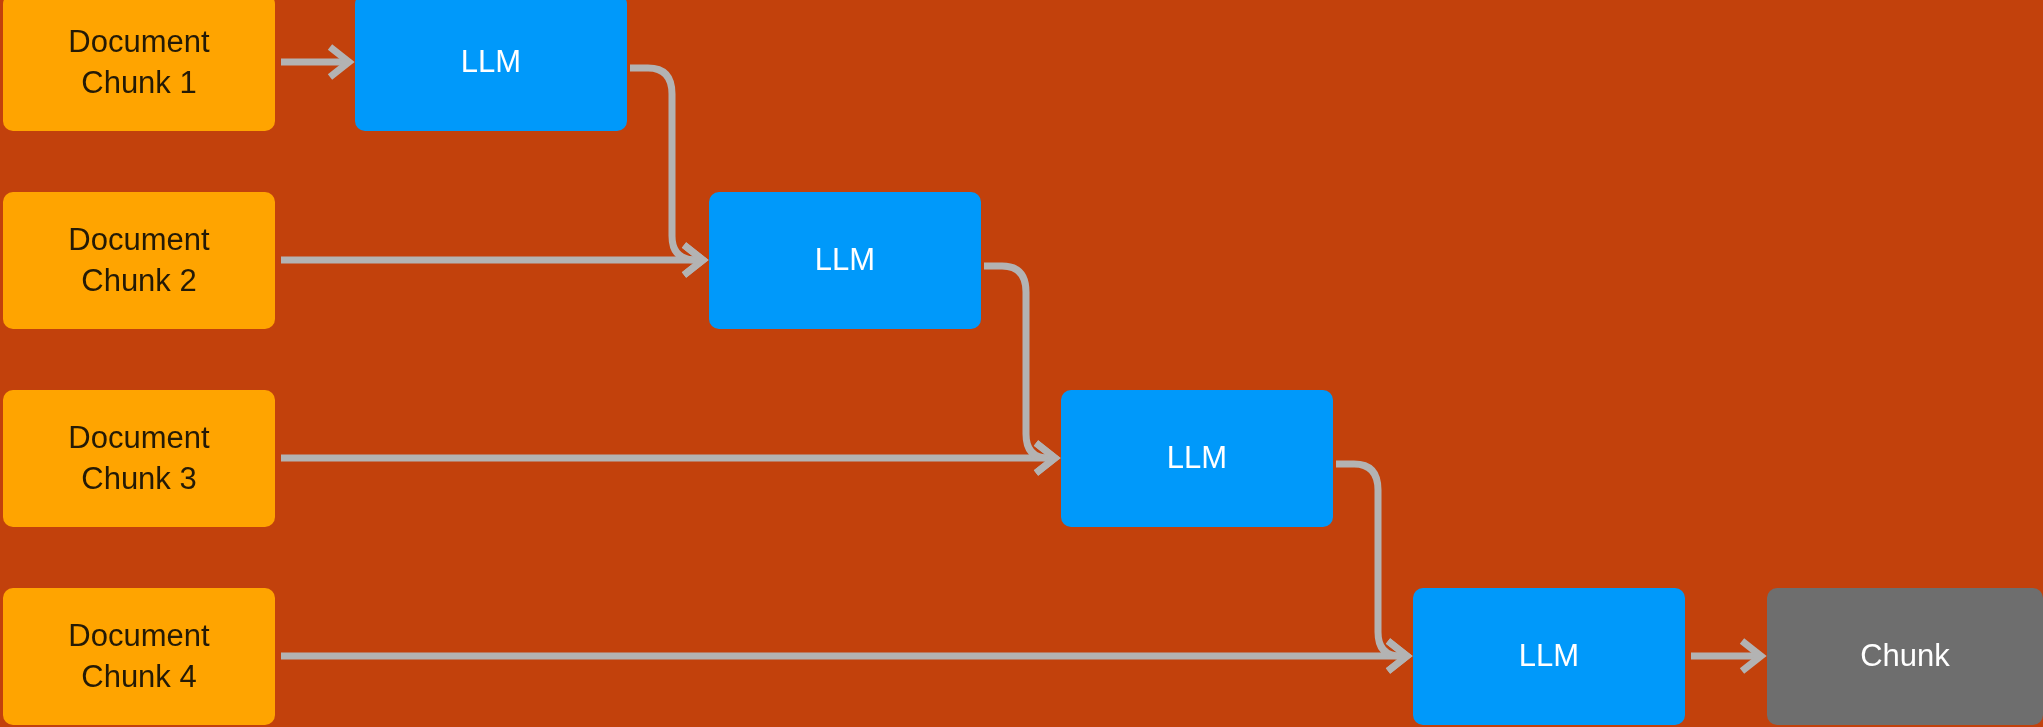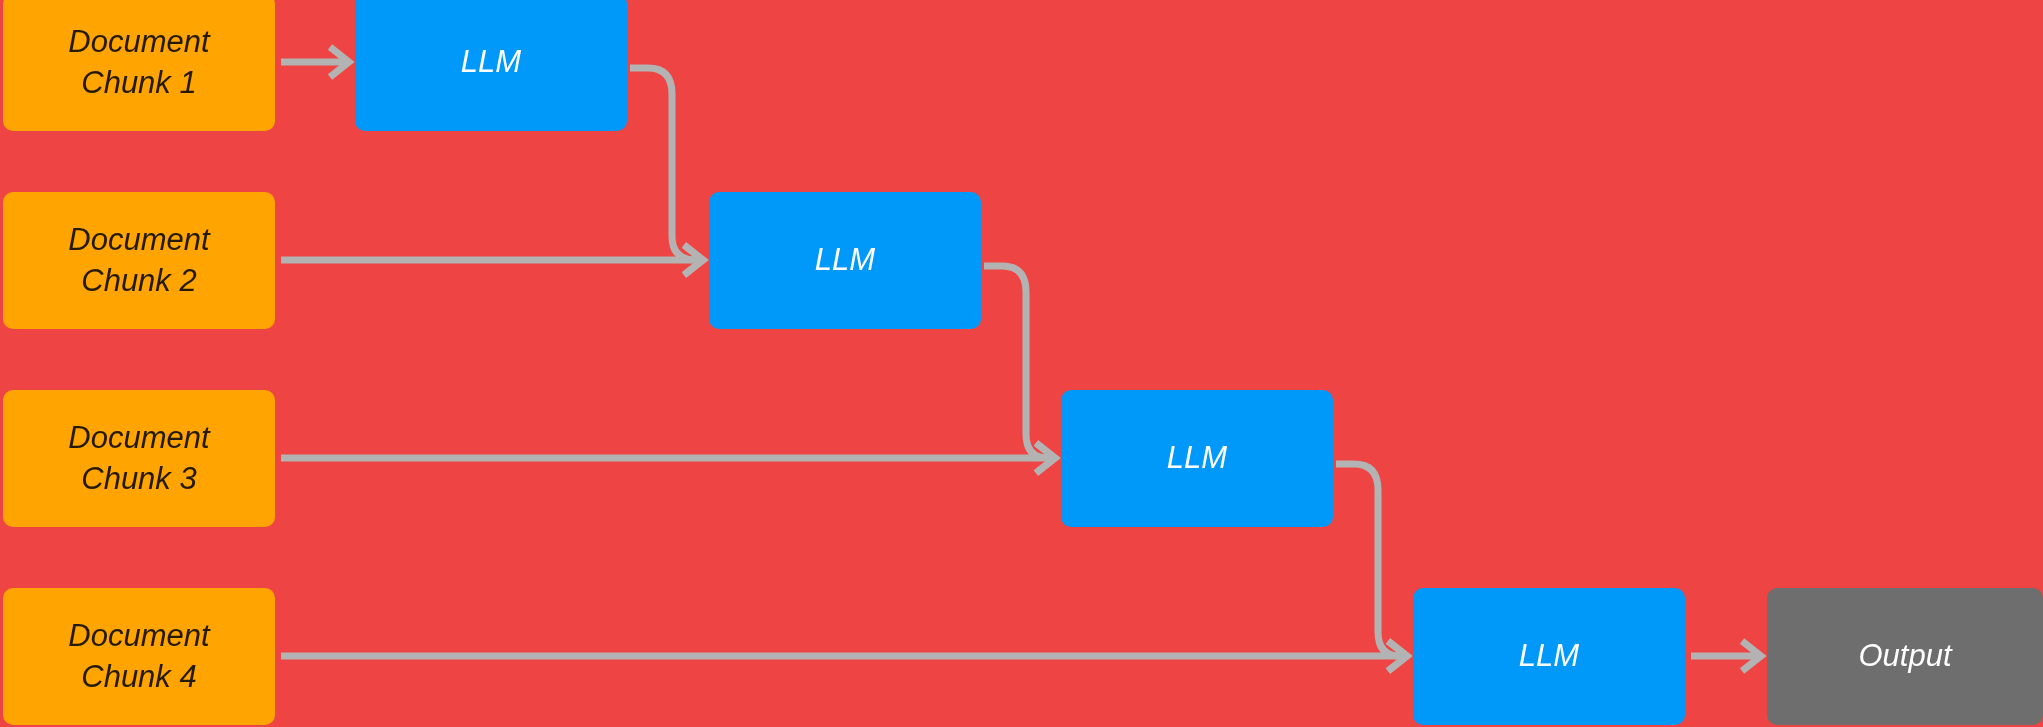--- a/index.html
+++ b/index.html
@@ -5,24 +5,23 @@
 <style>
   html, body {
     margin: 0;
     padding: 0;
     background: #4a7050;
   }
   #canvas {
     position: relative;
     width: 2043px;
     height: 727px;
-    background: #ef4444;
+    background: #c2410c;
     overflow: hidden;
     font-family: "Liberation Sans", sans-serif;
-    font-style: italic;
   }
   .node {
     position: absolute;
     display: flex;
     align-items: center;
     justify-content: center;
     text-align: center;
     box-sizing: border-box;
     line-height: 1.32;
   }
@@ -130,15 +129,15 @@
 Chunk 4</div>
 
   <div class="node node-llm" style="left:355px; top:-6px; width:272px; height:137px;">LLM</div>
 
   <div class="node node-llm" style="left:709px; top:192px; width:272px; height:137px;">LLM</div>
 
   <div class="node node-llm" style="left:1061px; top:390px; width:272px; height:137px;">LLM</div>
 
   <div class="node node-llm" style="left:1413px; top:588px; width:272px; height:137px;">LLM</div>
 
-  <div class="node node-output" style="left:1767px; top:588px; width:276px; height:137px;">Output</div>
+  <div class="node node-output" style="left:1767px; top:588px; width:276px; height:137px;">Chunk</div>
 
 </div>
 
 </body></html>

